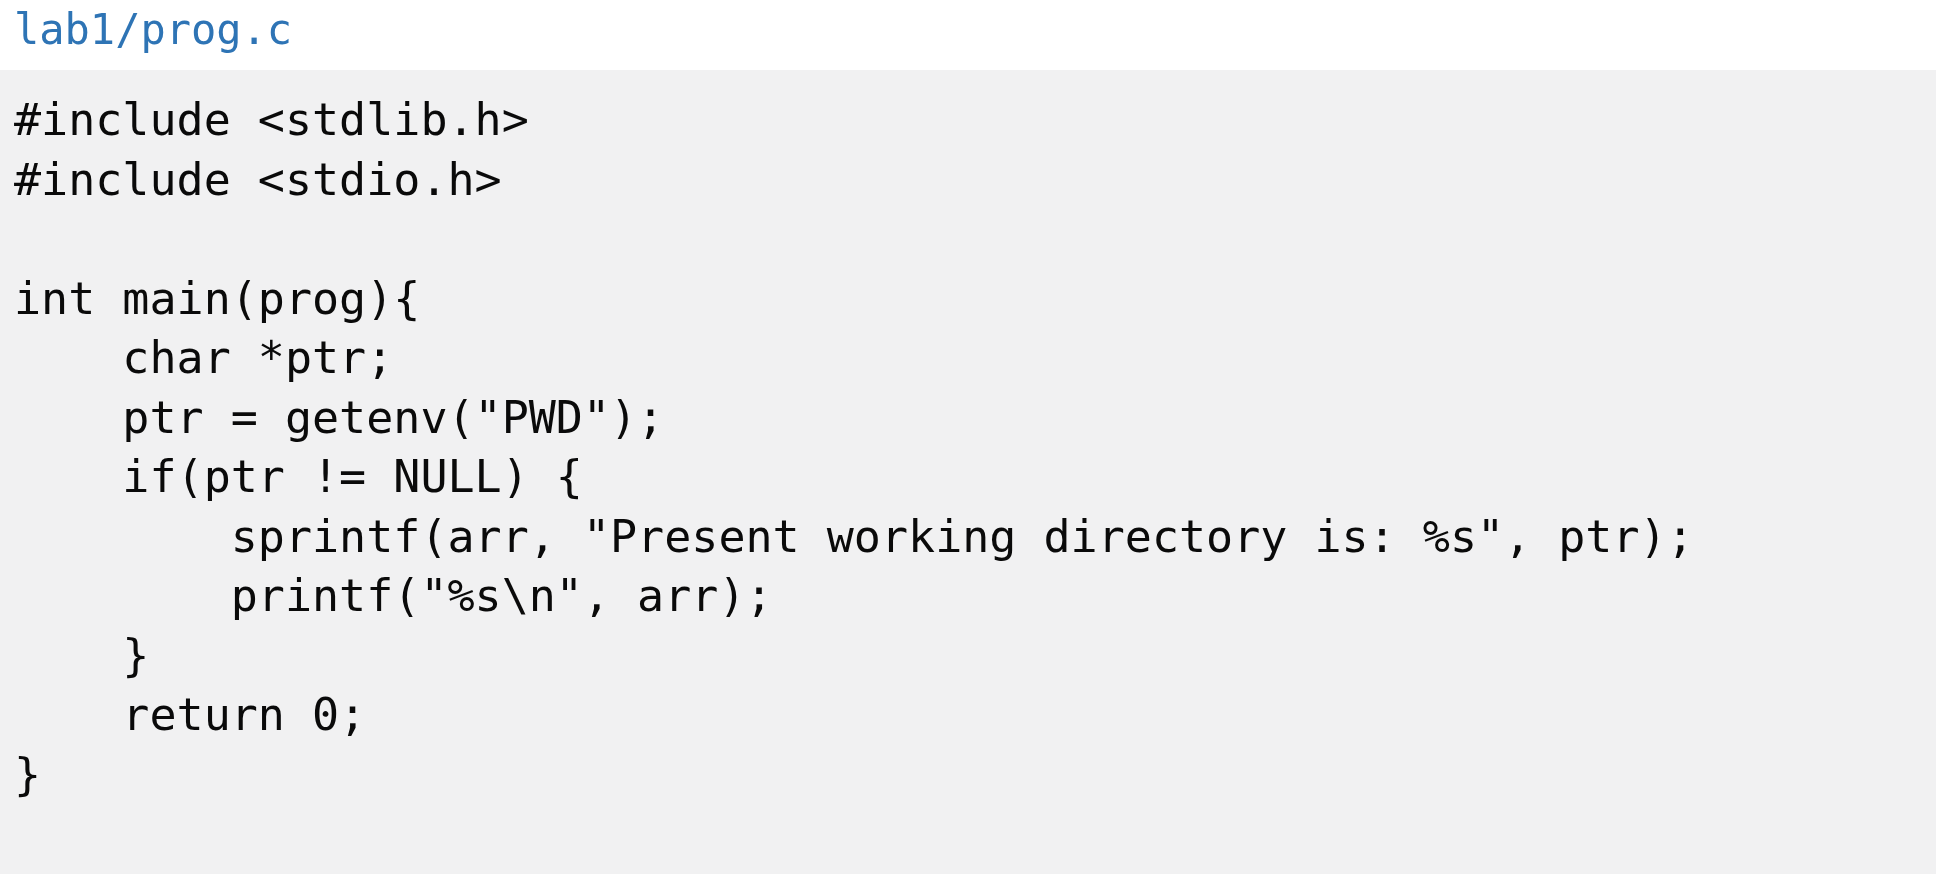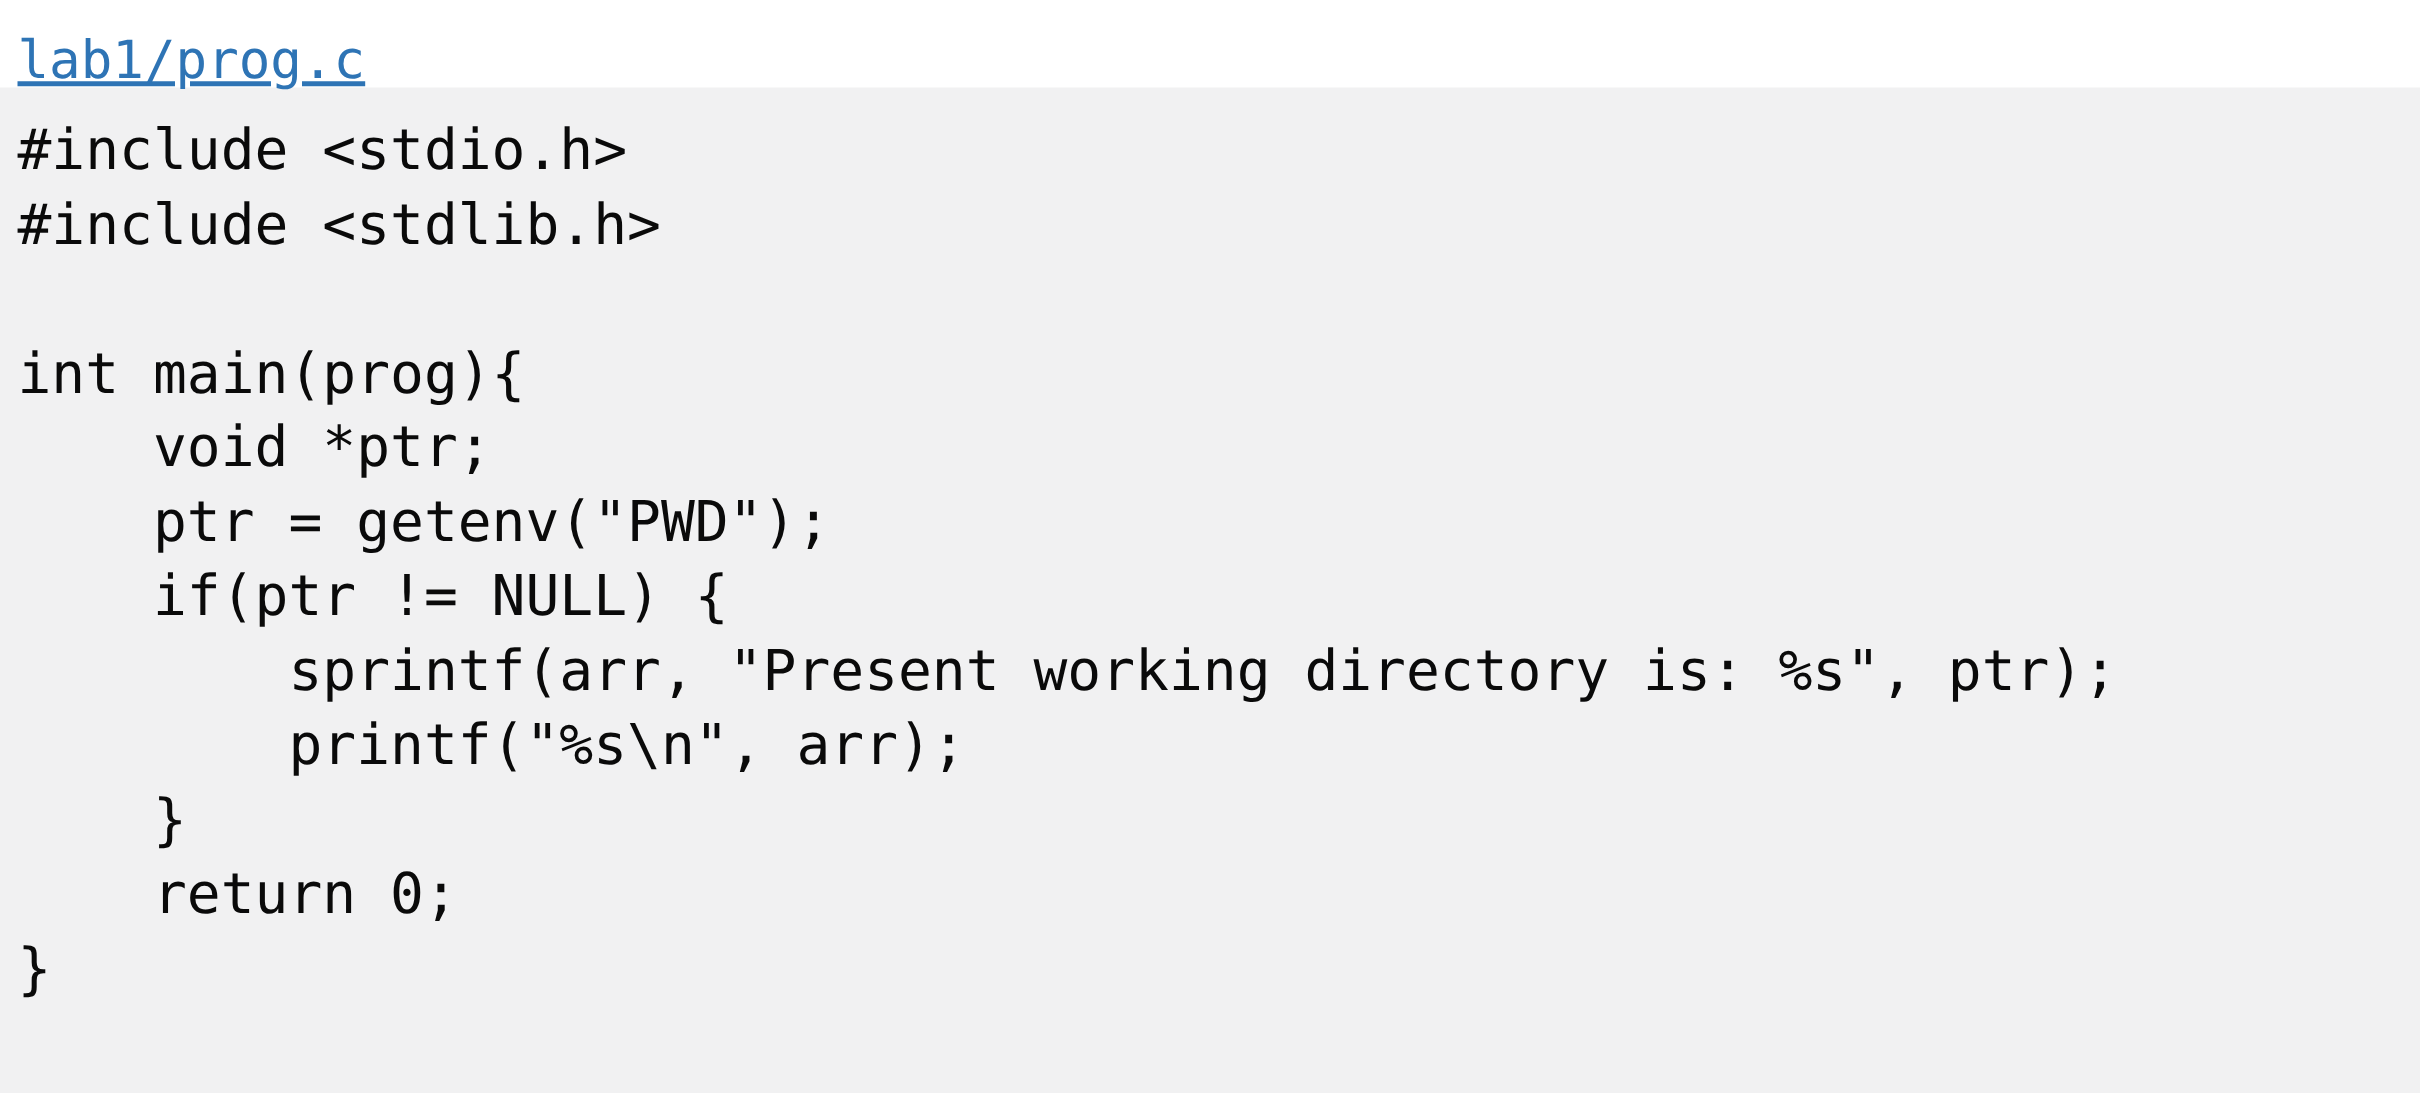--- a/index.html
+++ b/index.html
@@ -10,27 +10,26 @@
   body {
     width: 1936px;
     height: 874px;
     background: #ffffff;
     overflow: hidden;
     font-family: "DejaVu Sans Mono", "Liberation Mono", monospace;
   }
   .file-title {
     box-sizing: border-box;
     height: 70px;
-    padding: 22px 0 0 14px;
+    padding: 4px 0 0 14px;
     color: #2E74B5;
     font-size: 42px;
     line-height: 52px;
     white-space: pre;
     font-family: "DejaVu Sans Mono", "Liberation Mono", monospace;
-    text-decoration: underline;
   }
   .code-block {
     box-sizing: border-box;
     width: 1936px;
     height: 804px;
     background: #f1f1f2;
     padding: 20px 0 0 14px;
   }
   .code-line {
     font-size: 45px;
@@ -40,25 +39,25 @@
     white-space: pre;
     font-family: "DejaVu Sans Mono", "Liberation Mono", monospace;
   }
 </style>
 </head>
 <body>
 
 <div class="file-title">lab1/prog.c</div>
 
 <div class="code-block">
+    <div class="code-line">#include &lt;stdlib.h&gt;</div>
     <div class="code-line">#include &lt;stdio.h&gt;</div>
-    <div class="code-line">#include &lt;stdlib.h&gt;</div>
     <div class="code-line"> </div>
     <div class="code-line">int main(prog){</div>
-    <div class="code-line">    void *ptr;</div>
+    <div class="code-line">    char *ptr;</div>
     <div class="code-line">    ptr = getenv("PWD");</div>
     <div class="code-line">    if(ptr != NULL) {</div>
     <div class="code-line">        sprintf(arr, "Present working directory is: %s", ptr);</div>
     <div class="code-line">        printf("%s\n", arr);</div>
     <div class="code-line">    }</div>
     <div class="code-line">    return 0;</div>
     <div class="code-line">}</div>
   </div>
 
 </body></html>

